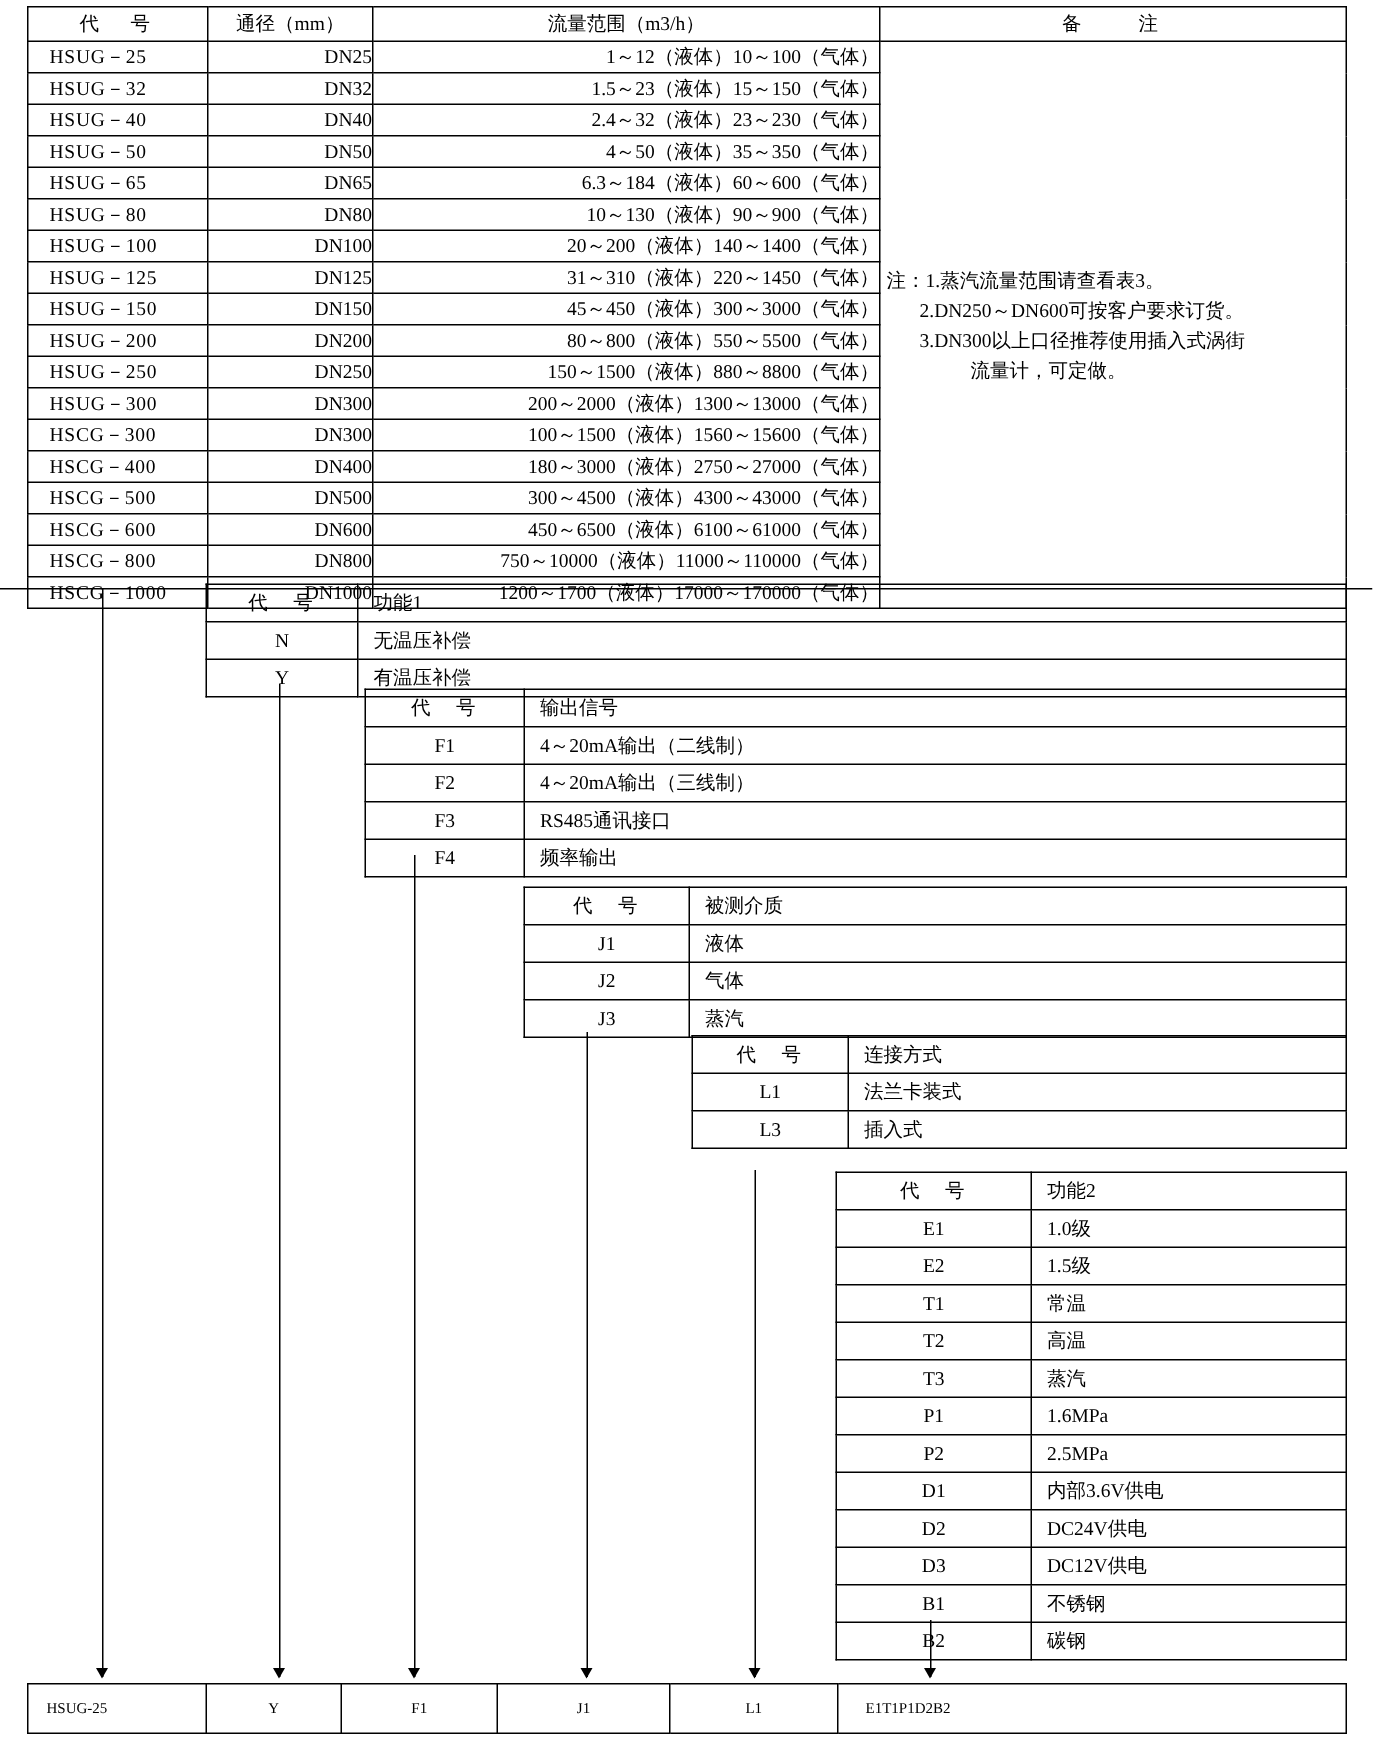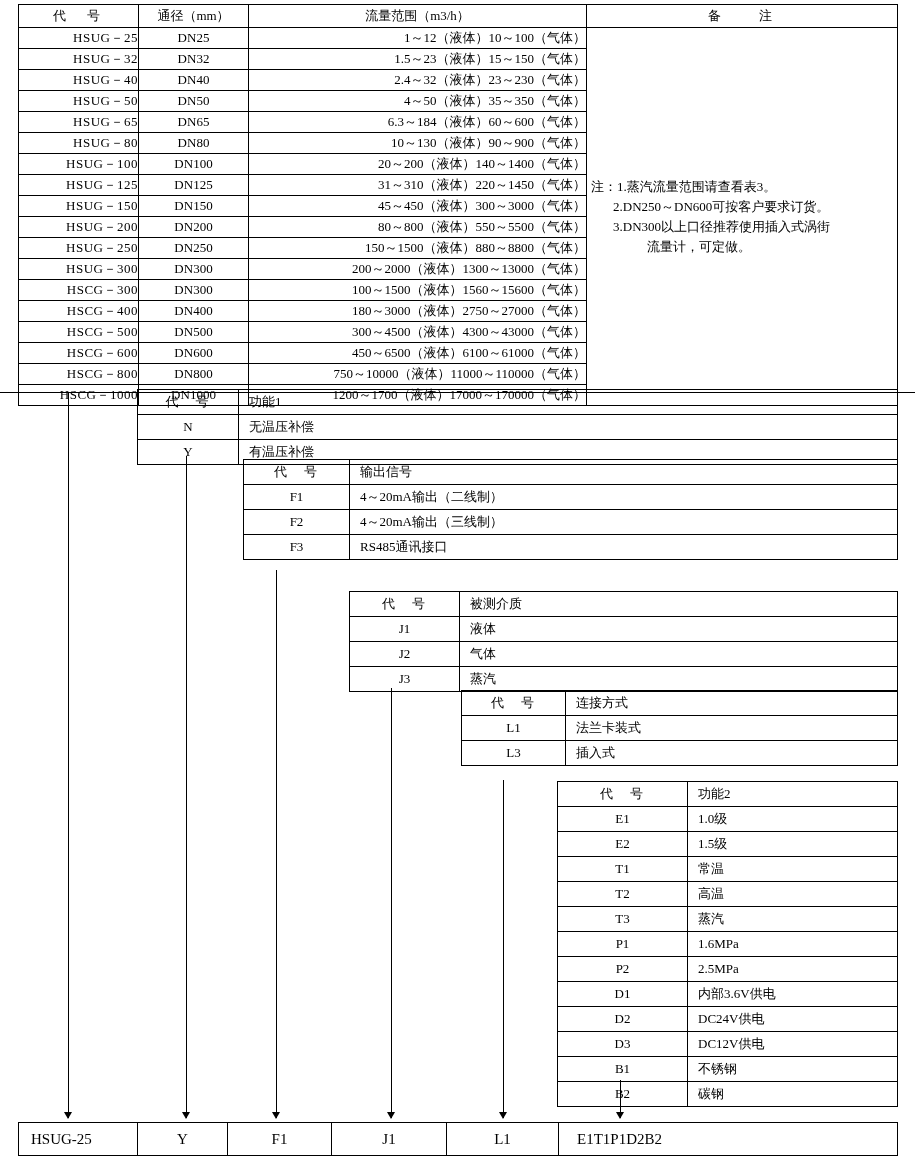--- a/index.html
+++ b/index.html
@@ -38,22 +38,22 @@
 
   
   .spec {
     position: absolute;
     left: 18px;
     top: 4px;
     width: 879px;
   }
   .spec td { height: 20px; }
   .spec .hdr td { height: 22px; }
-  .spec .codecell { padding-left: 14px; text-align: right; letter-spacing: 0.5px; margin-left: 24px;}
-  .spec .dncell { text-align: center; }
+  .spec .codecell { padding-left: 14px; text-align: left; letter-spacing: 0.5px; margin-left: 24px;}
+  .spec .dncell { text-align: right; }
   .spec .rangecell { padding-left: 10px; text-align: right; white-space: nowrap;}
   .rng {
     display: inline-block;
   }
   .rng .a { display:inline-block; width: 148px; }
   .rng .b { display:inline-block; }
   .notecell {
     vertical-align: middle;
     padding: 4px 10px 4px 16px;
     line-height: 30px;
@@ -99,21 +99,21 @@
     position: absolute;
     left: 18px;
     top: 1122px;
     width: 879px;
     border-collapse: collapse;
     table-layout: fixed;
   }
   .result td {
     border: 1px solid #000;
     height: 30px;
-    font-size: 15px;
+    font-size: 10px;
     text-align: center;
     vertical-align: middle;
   }
   .result td.first { text-align: left; padding-left: 12px; }
   .hr-top {
     position: absolute;
     left: 0; top: 392px;
     width: 915px;
     border-top: 1px solid #000;
   }
@@ -276,20 +276,24 @@
         <td class="desc">4～20mA输出（二线制）</td>
       </tr>
       <tr>
         <td class="code">F2</td>
         <td class="desc">4～20mA输出（三线制）</td>
       </tr>
       <tr>
         <td class="code">F3</td>
         <td class="desc">RS485通讯接口</td>
       </tr>
+      <tr>
+        <td class="code">F4</td>
+        <td class="desc">频率输出</td>
+      </tr>
     </tbody>
   </table>
 
   <table class="block" style="left:349px; top:591px; width:548px;">
     <colgroup>
         <col style="width:110px">
         <col style="width:438px">
       </colgroup>
     <tbody>
       <tr>

